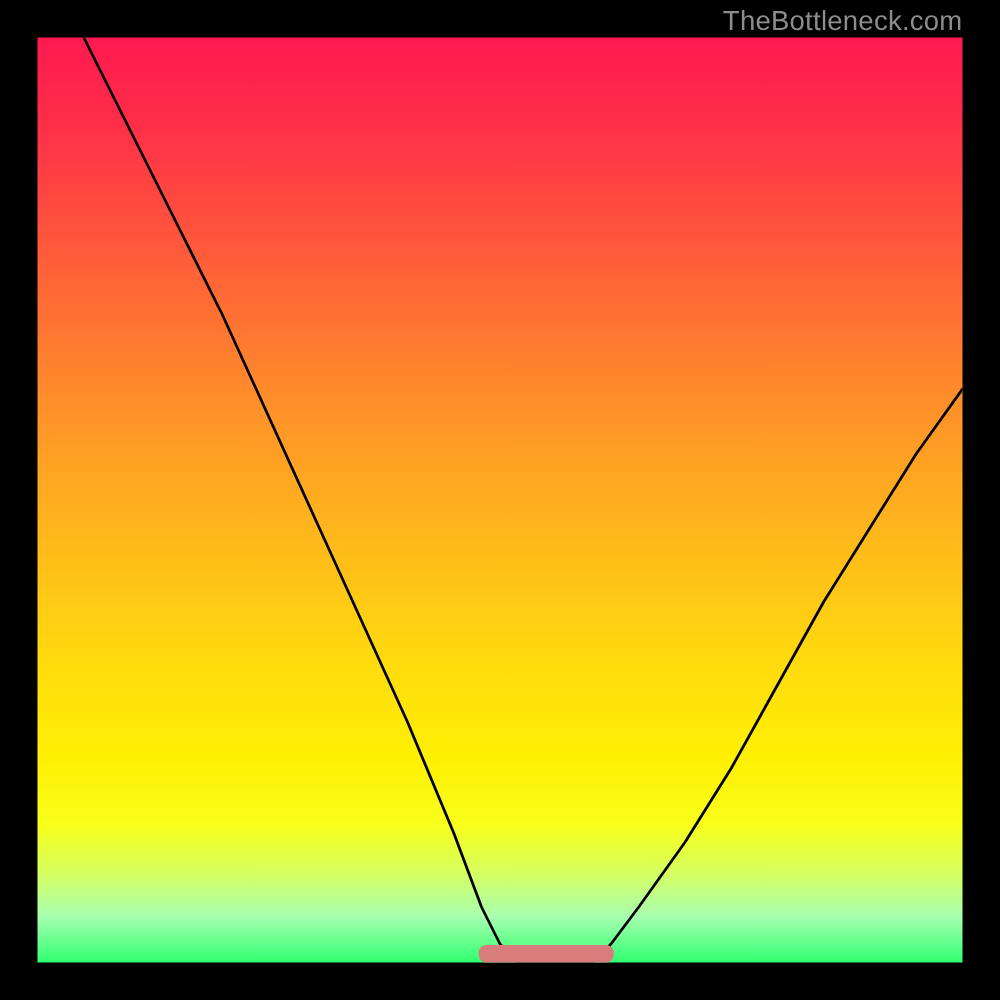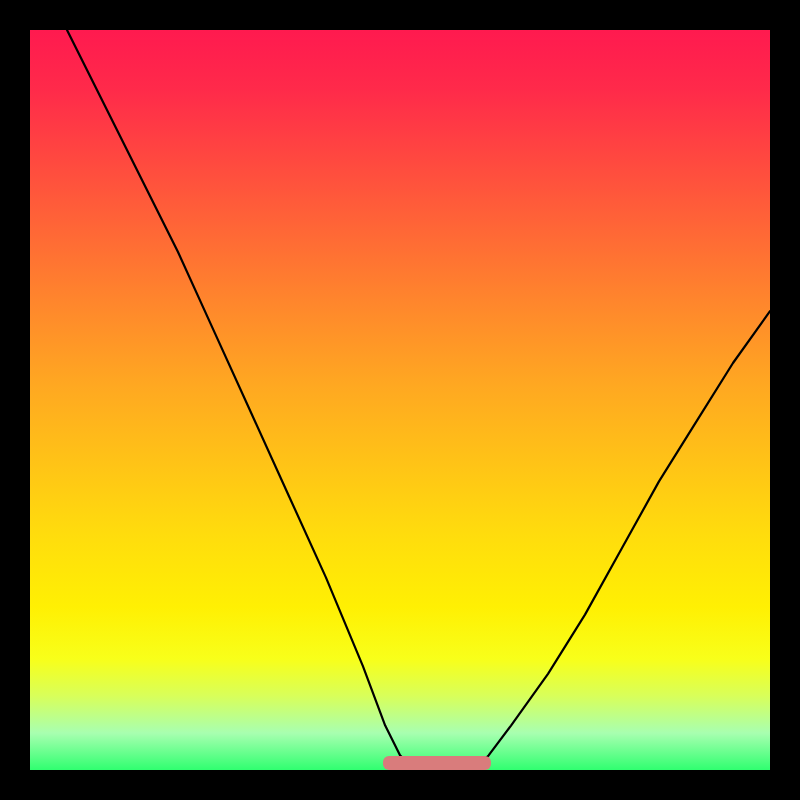--- a/index.html
+++ b/index.html
@@ -53,20 +53,21 @@
     color: #8c8c8c;
     font-weight: 500;
     letter-spacing: 0.2px;
   }
 </style>
 </head>
 <body>
 
 <div class="frame">
 
+  <div class="watermark">TheBottleneck.com</div>
 
   <div class="plot-area">
 
     <svg class="curve" viewBox="0 0 740 740">
       <path id="curve-path" fill="none" stroke="#000000" stroke-width="2.2" stroke-linecap="round" stroke-linejoin="round" d="M 37.0 0.0 L 74.0 74.0 L 111.0 148.0 L 148.0 222.0 L 185.0 303.4 L 222.0 384.8 L 259.0 466.2 L 296.0 547.6 L 333.0 636.4 L 355.2 695.6 L 370.0 725.2 L 384.8 740.0 L 384.8 740.0 L 444.0 740.0 L 444.0 740.0 L 458.8 725.2 L 481.0 695.6 L 518.0 643.8 L 555.0 584.6 L 592.0 518.0 L 629.0 451.4 L 666.0 392.2 L 703.0 333.0 L 740.0 281.2"></path>
     </svg>
 
     <div id="hl" class="bottom-highlight" style="left: 353.2px; width: 107.6px; top: 726px; height: 14px; background: rgb(217, 124, 124);"></div>
 
   </div>

